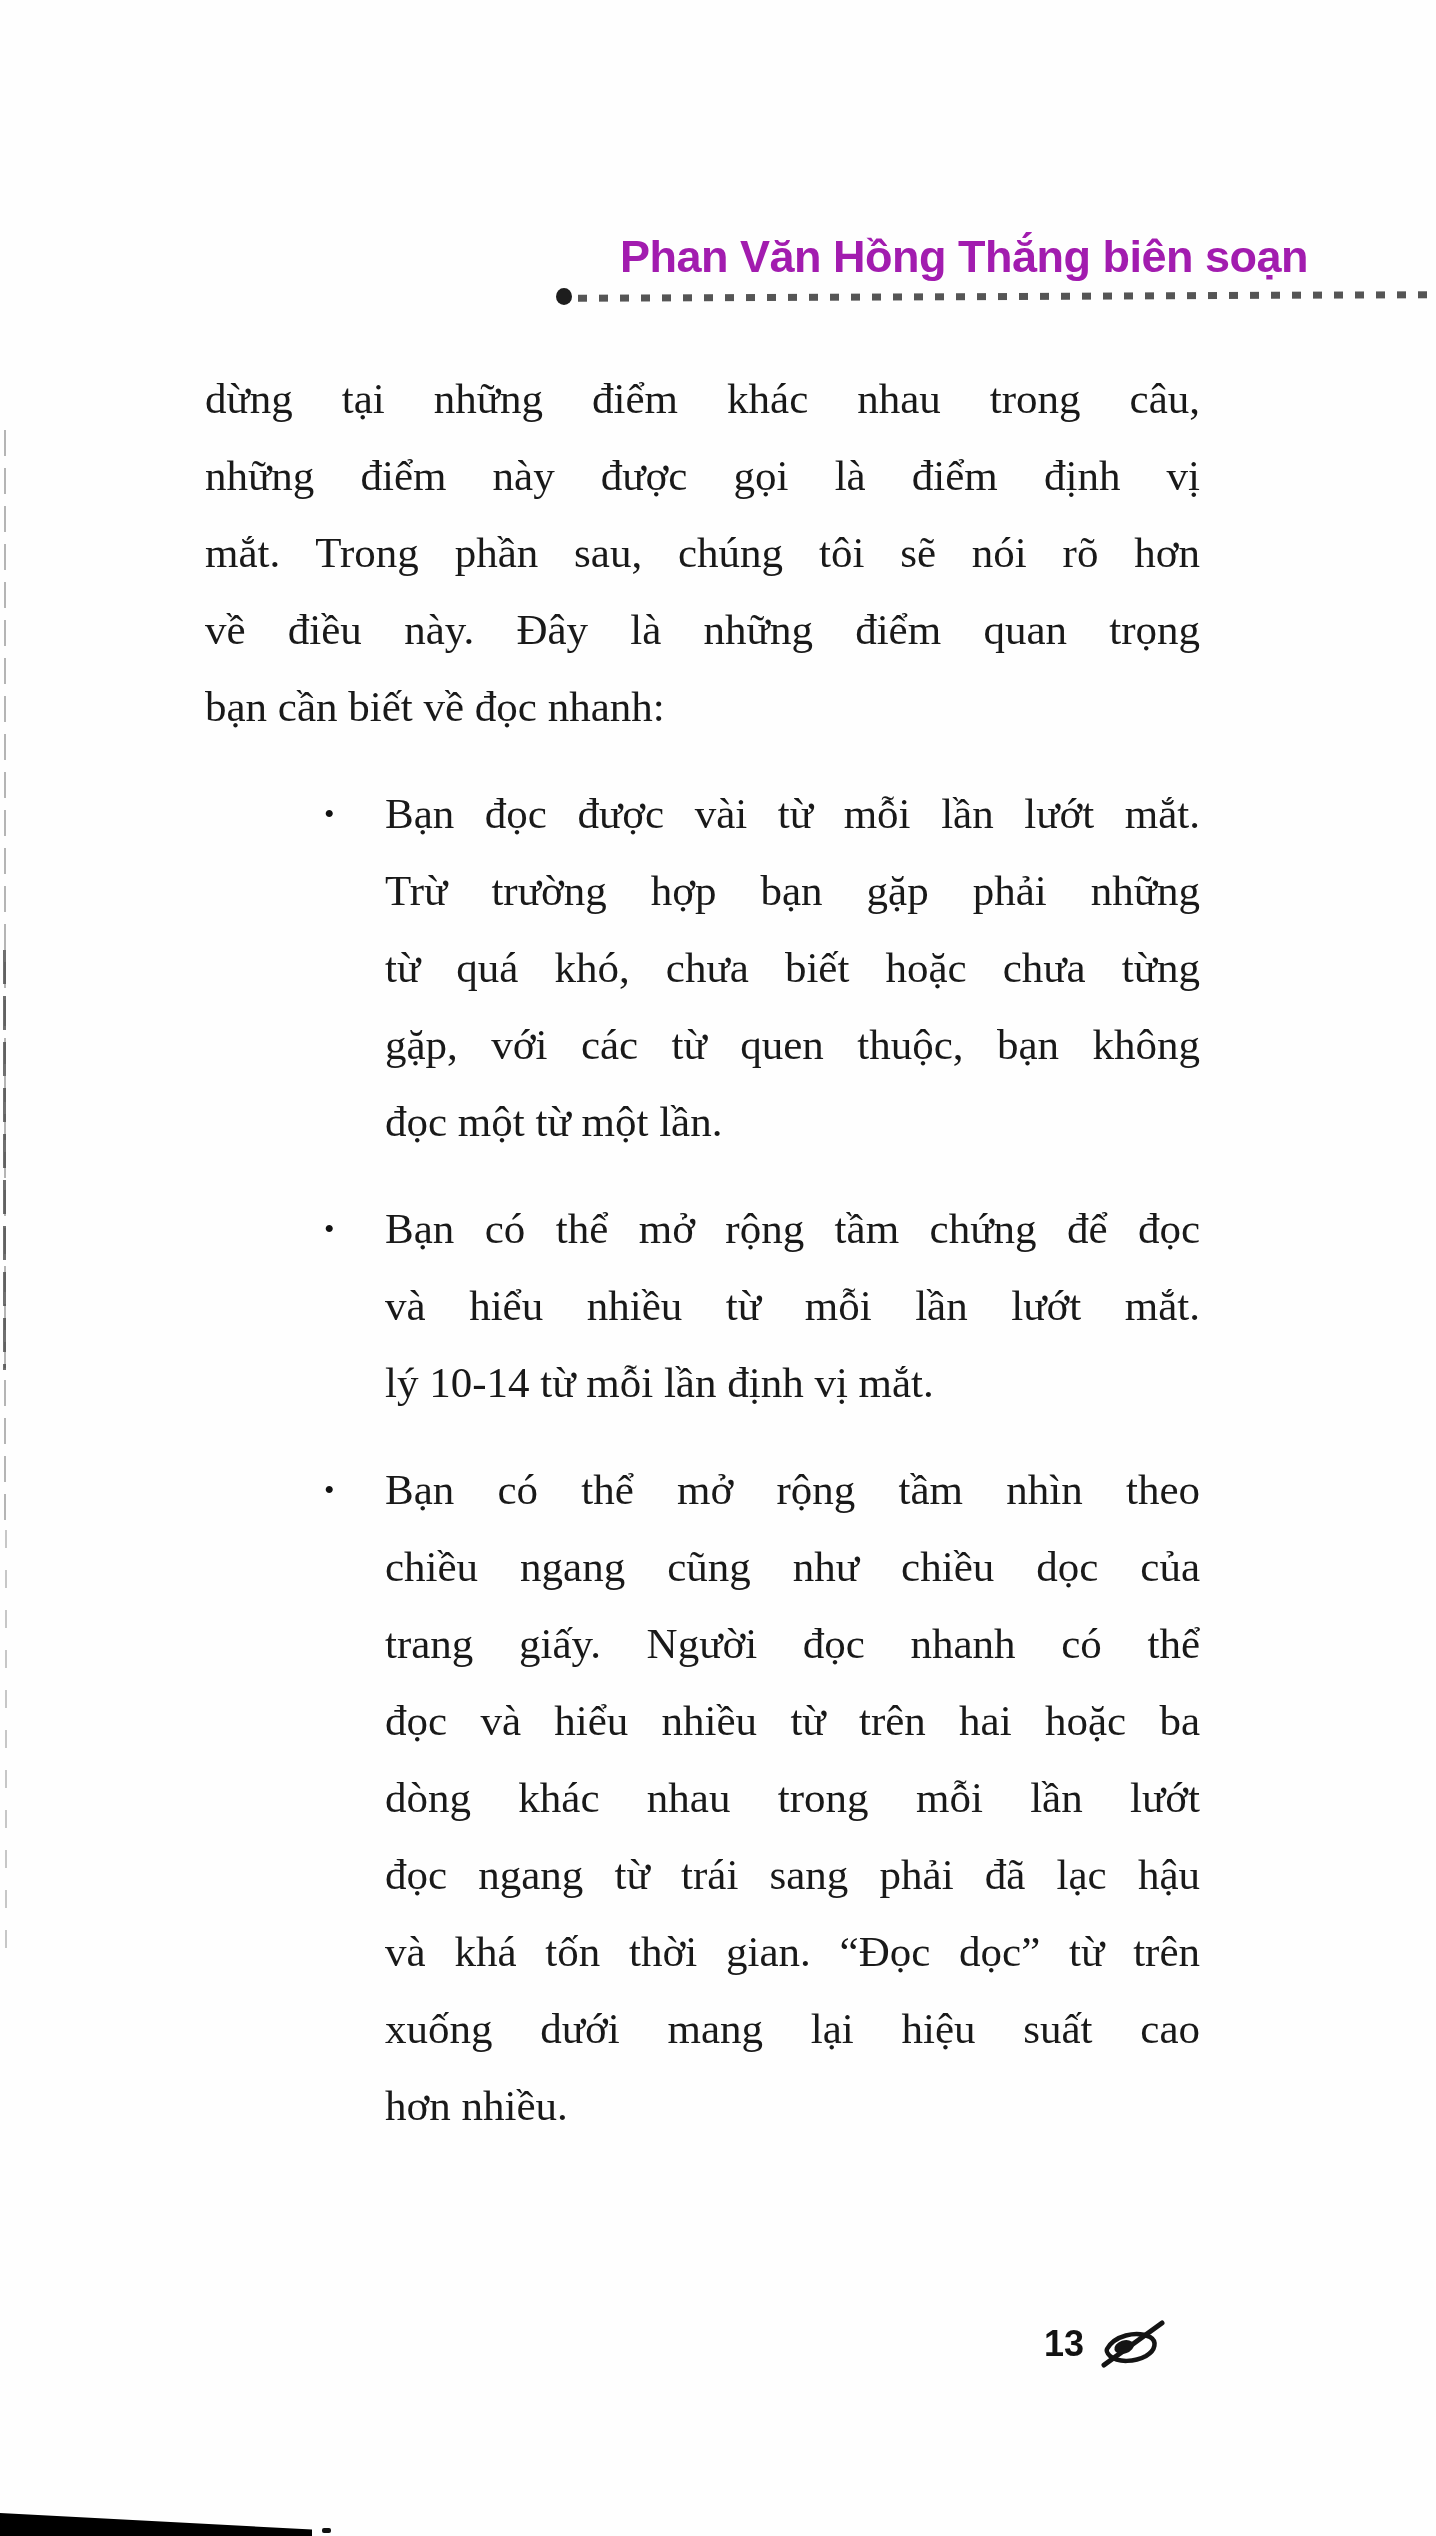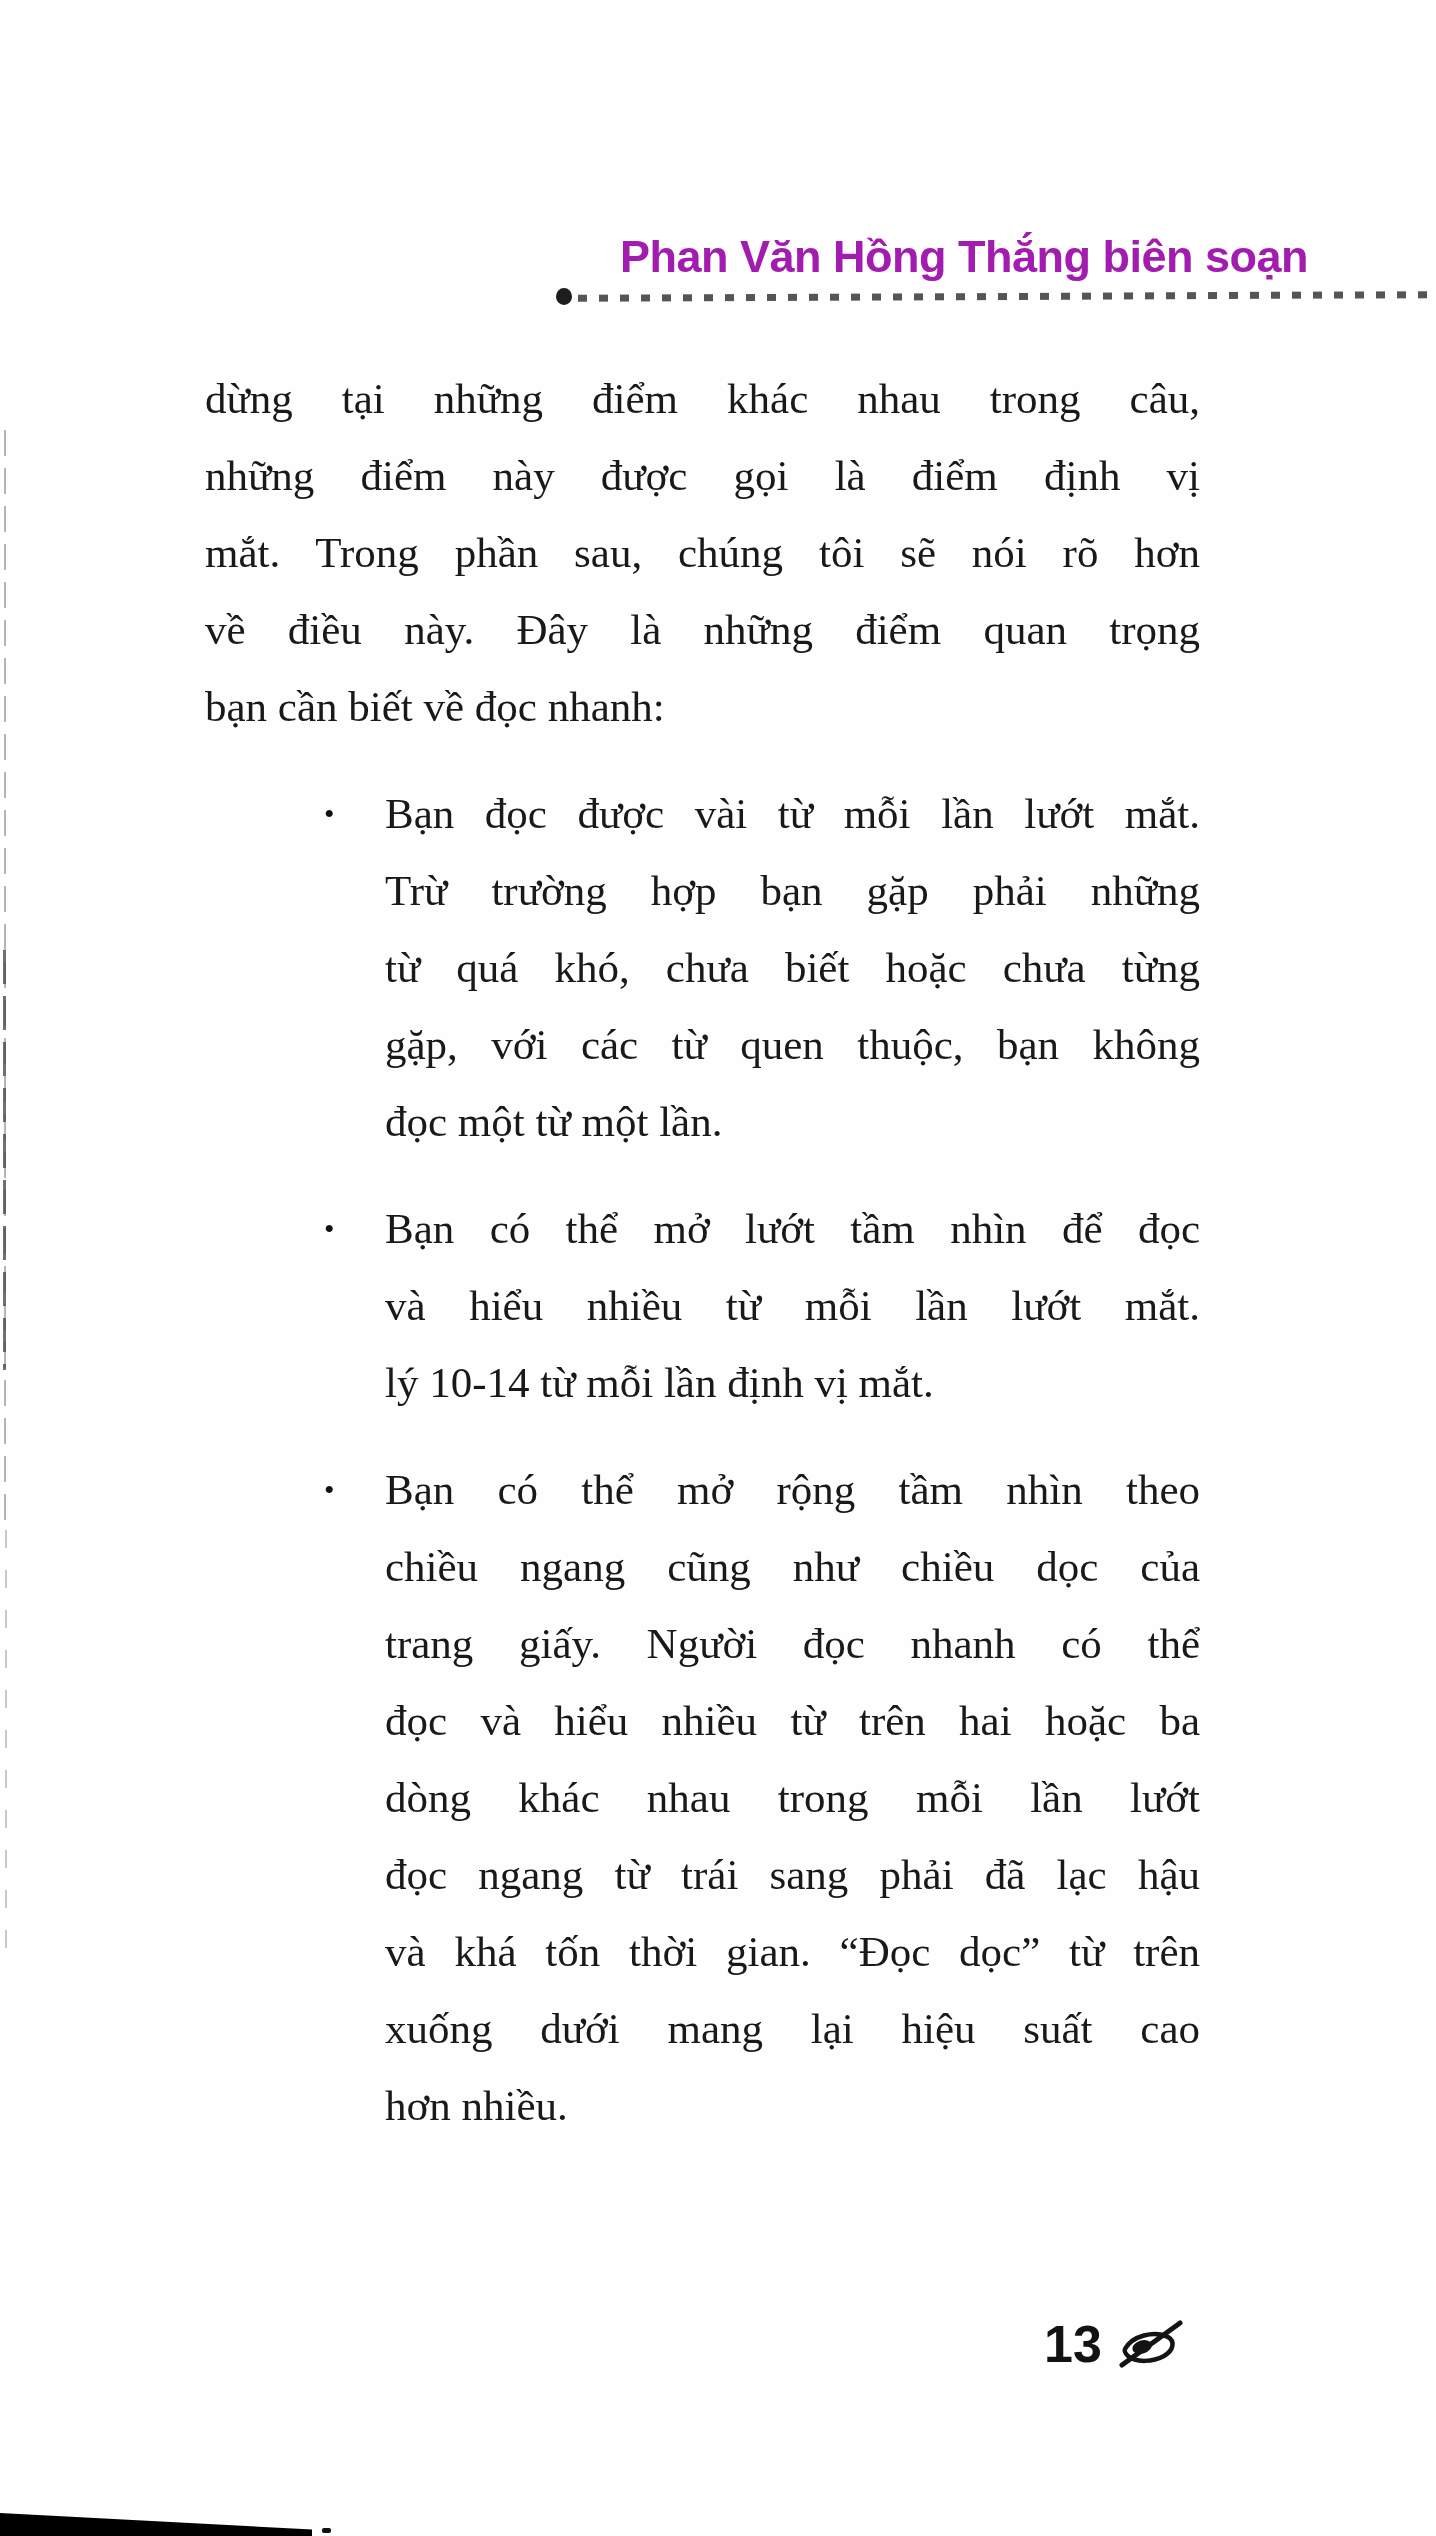--- a/index.html
+++ b/index.html
@@ -67,21 +67,21 @@
   }
   
   .footer{
     position:absolute;
     left:1044px;top:2318px;
     display:flex;align-items:center;gap:16px;
   }
   .page-number{
     font-family:"Liberation Sans", sans-serif;
     font-weight:bold;
-    font-size:52px;
+    font-size:36px;
     color:#121212;
     line-height:50px;
   }
   .footer-icon{width:66px;height:52px;display:block;}
   
   .edge-line-1{
     position:absolute;left:4px;top:430px;width:2px;height:1100px;
     background:repeating-linear-gradient(180deg,#8d8d8d 0 26px,transparent 26px 38px);
     opacity:.65;
   }
@@ -126,21 +126,21 @@
     <span class="bullet-marker">•</span>
     <div class="bline">Bạn đọc được vài từ mỗi lần lướt mắt.</div>
     <div class="bline">Trừ trường hợp bạn gặp phải những</div>
     <div class="bline">từ quá khó, chưa biết hoặc chưa từng</div>
     <div class="bline">gặp, với các từ quen thuộc, bạn không</div>
     <div class="bline last">đọc một từ một lần.</div>
   </div>
 
   <div class="bullet-item">
     <span class="bullet-marker">•</span>
-    <div class="bline">Bạn có thể mở lướt tầm nhìn để đọc</div>
+    <div class="bline">Bạn có thể mở rộng tầm chứng để đọc</div>
     <div class="bline">và hiểu nhiều từ mỗi lần lướt mắt.</div>
     <div class="bline last">lý 10-14 từ mỗi lần định vị mắt.</div>
   </div>
 
   <div class="bullet-item">
     <span class="bullet-marker">•</span>
     <div class="bline">Bạn có thể mở rộng tầm nhìn theo</div>
     <div class="bline">chiều ngang cũng như chiều dọc của</div>
     <div class="bline">trang giấy. Người đọc nhanh có thể</div>
     <div class="bline">đọc và hiểu nhiều từ trên hai hoặc ba</div>

